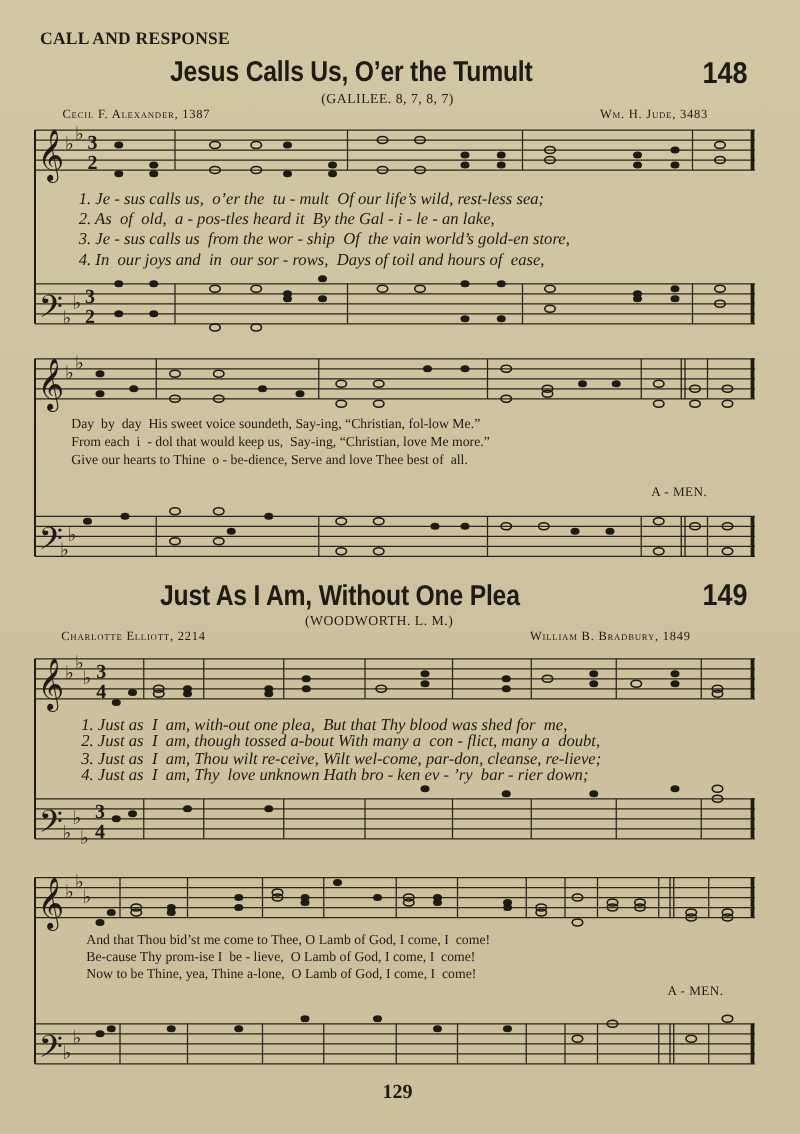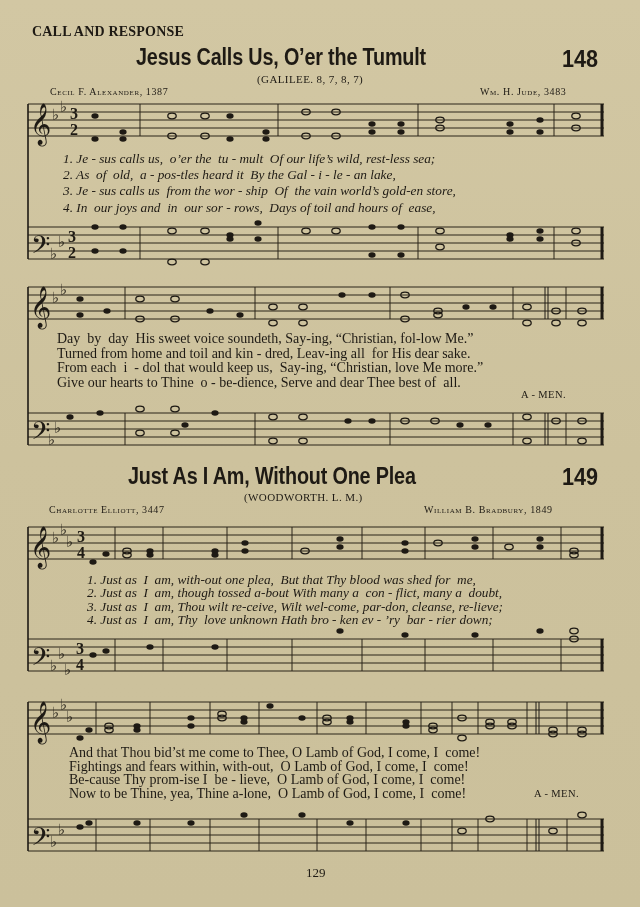--- a/index.html
+++ b/index.html
@@ -7,24 +7,24 @@
        font-family:"Liberation Serif","DejaVu Serif",serif;color:#1e1a14;}
   .page{position:absolute;inset:0;background:linear-gradient(180deg,#d2c7a3 0%,#cdc29d 50%,#cbc09b 100%);}
   .abs{position:absolute;white-space:nowrap;}
   .section{left:32px;top:24px;font-size:14px;font-weight:bold;letter-spacing:0.2px;}
   .title{font-size:23px;font-weight:bold;font-family:"Liberation Sans","DejaVu Sans",sans-serif;transform:scaleX(0.86);transform-origin:left top;letter-spacing:-0.2px;}
   .num{font-size:24px;font-weight:bold;font-family:"Liberation Sans","DejaVu Sans",sans-serif;transform:scaleX(0.9);transform-origin:left top;}
   .tune{font-size:11px;letter-spacing:0.4px;}
   .author{font-size:10px;font-variant:small-caps;letter-spacing:0.6px;}
   .verse{font-size:13.3px;line-height:16.2px;}
   .verse .ln{display:block;white-space:pre;font-style:italic;}
-  .refrain{font-size:14px;line-height:14.6px;}
+  .refrain{font-size:11px;line-height:14.6px;}
   .refrain .ln{display:block;white-space:pre;}
   .sc{font-size:10.5px;letter-spacing:0.4px;}
-  .pagenum{left:306px;top:865px;font-size:13px;font-weight:normal;}
+  .pagenum{left:306px;top:865px;font-size:16px;font-weight:bold;}
   svg{position:absolute;left:0;top:0;}
 </style>
 </head>
 <body>
 
 <div class="page"></div>
 
 <svg width="640" height="907">
   <g stroke="#2a2419" stroke-width="1" fill="none">
 
@@ -428,39 +428,37 @@
 <div class="abs author" style="left:480px;top:86px;">Wm. H. Jude, 3483</div>
 
 <div class="abs verse" style="left:63px;top:151px;">
   <span class="ln">1. Je - sus calls us,  o’er the  tu - mult  Of our life’s wild, rest-less sea;</span>
   <span class="ln">2. As  of  old,  a - pos-tles heard it  By the Gal - i - le - an lake,</span>
   <span class="ln">3. Je - sus calls us  from the wor - ship  Of  the vain world’s gold-en store,</span>
   <span class="ln">4. In  our joys and  in  our sor - rows,  Days of toil and hours of  ease,</span>
 </div>
 <div class="abs refrain" style="left:57px;top:332px;">
   <span class="ln">Day  by  day  His sweet voice soundeth, Say-ing, “Christian, fol-low Me.”</span>
-  <span class="ln">Turned from home and toil and kin - dred, Leav-ing all  for His dear sake.</span>
   <span class="ln">From each  i  - dol that would keep us,  Say-ing, “Christian, love Me more.”</span>
-  <span class="ln">Give our hearts to Thine  o - be-dience, Serve and dear Thee best of  all.</span>
+  <span class="ln">Give our hearts to Thine  o - be-dience, Serve and love Thee best of  all.</span>
 </div>
 <div class="abs sc" style="left:521px;top:389px;">A - MEN.</div>
 
 <div class="abs title" style="left:128px;top:463px;">Just As I Am, Without One Plea</div>
 <div class="abs num" style="left:562px;top:463px;">149</div>
 <div class="abs tune" style="left:244px;top:491px;">(WOODWORTH.  L. M.)</div>
-<div class="abs author" style="left:49px;top:504px;">Charlotte Elliott, 3447</div>
+<div class="abs author" style="left:49px;top:504px;">Charlotte Elliott, 2214</div>
 <div class="abs author" style="left:424px;top:504px;text-align:right;">William B. Bradbury, 1849</div>
 
-<div class="abs verse" style="left:65px;top:573px;line-height:13.4px;margin-left:22px;">
+<div class="abs verse" style="left:65px;top:573px;line-height:13.4px;">
   <span class="ln">1. Just as  I  am, with-out one plea,  But that Thy blood was shed for  me,</span>
   <span class="ln">2. Just as  I  am, though tossed a-bout With many a  con - flict, many a  doubt,</span>
   <span class="ln">3. Just as  I  am, Thou wilt re-ceive, Wilt wel-come, par-don, cleanse, re-lieve;</span>
   <span class="ln">4. Just as  I  am, Thy  love unknown Hath bro - ken ev - ’ry  bar - rier down;</span>
 </div>
 <div class="abs refrain" style="left:69px;top:746px;line-height:13.6px;">
   <span class="ln">And that Thou bid’st me come to Thee, O Lamb of God, I come, I  come!</span>
-  <span class="ln">Fightings and fears within, with-out,  O Lamb of God, I come, I  come!</span>
   <span class="ln">Be-cause Thy prom-ise I  be - lieve,  O Lamb of God, I come, I  come!</span>
   <span class="ln">Now to be Thine, yea, Thine a-lone,  O Lamb of God, I come, I  come!</span>
 </div>
 <div class="abs sc" style="left:534px;top:788px;">A - MEN.</div>
 
 <div class="abs pagenum">129</div>
 
 </body></html>

